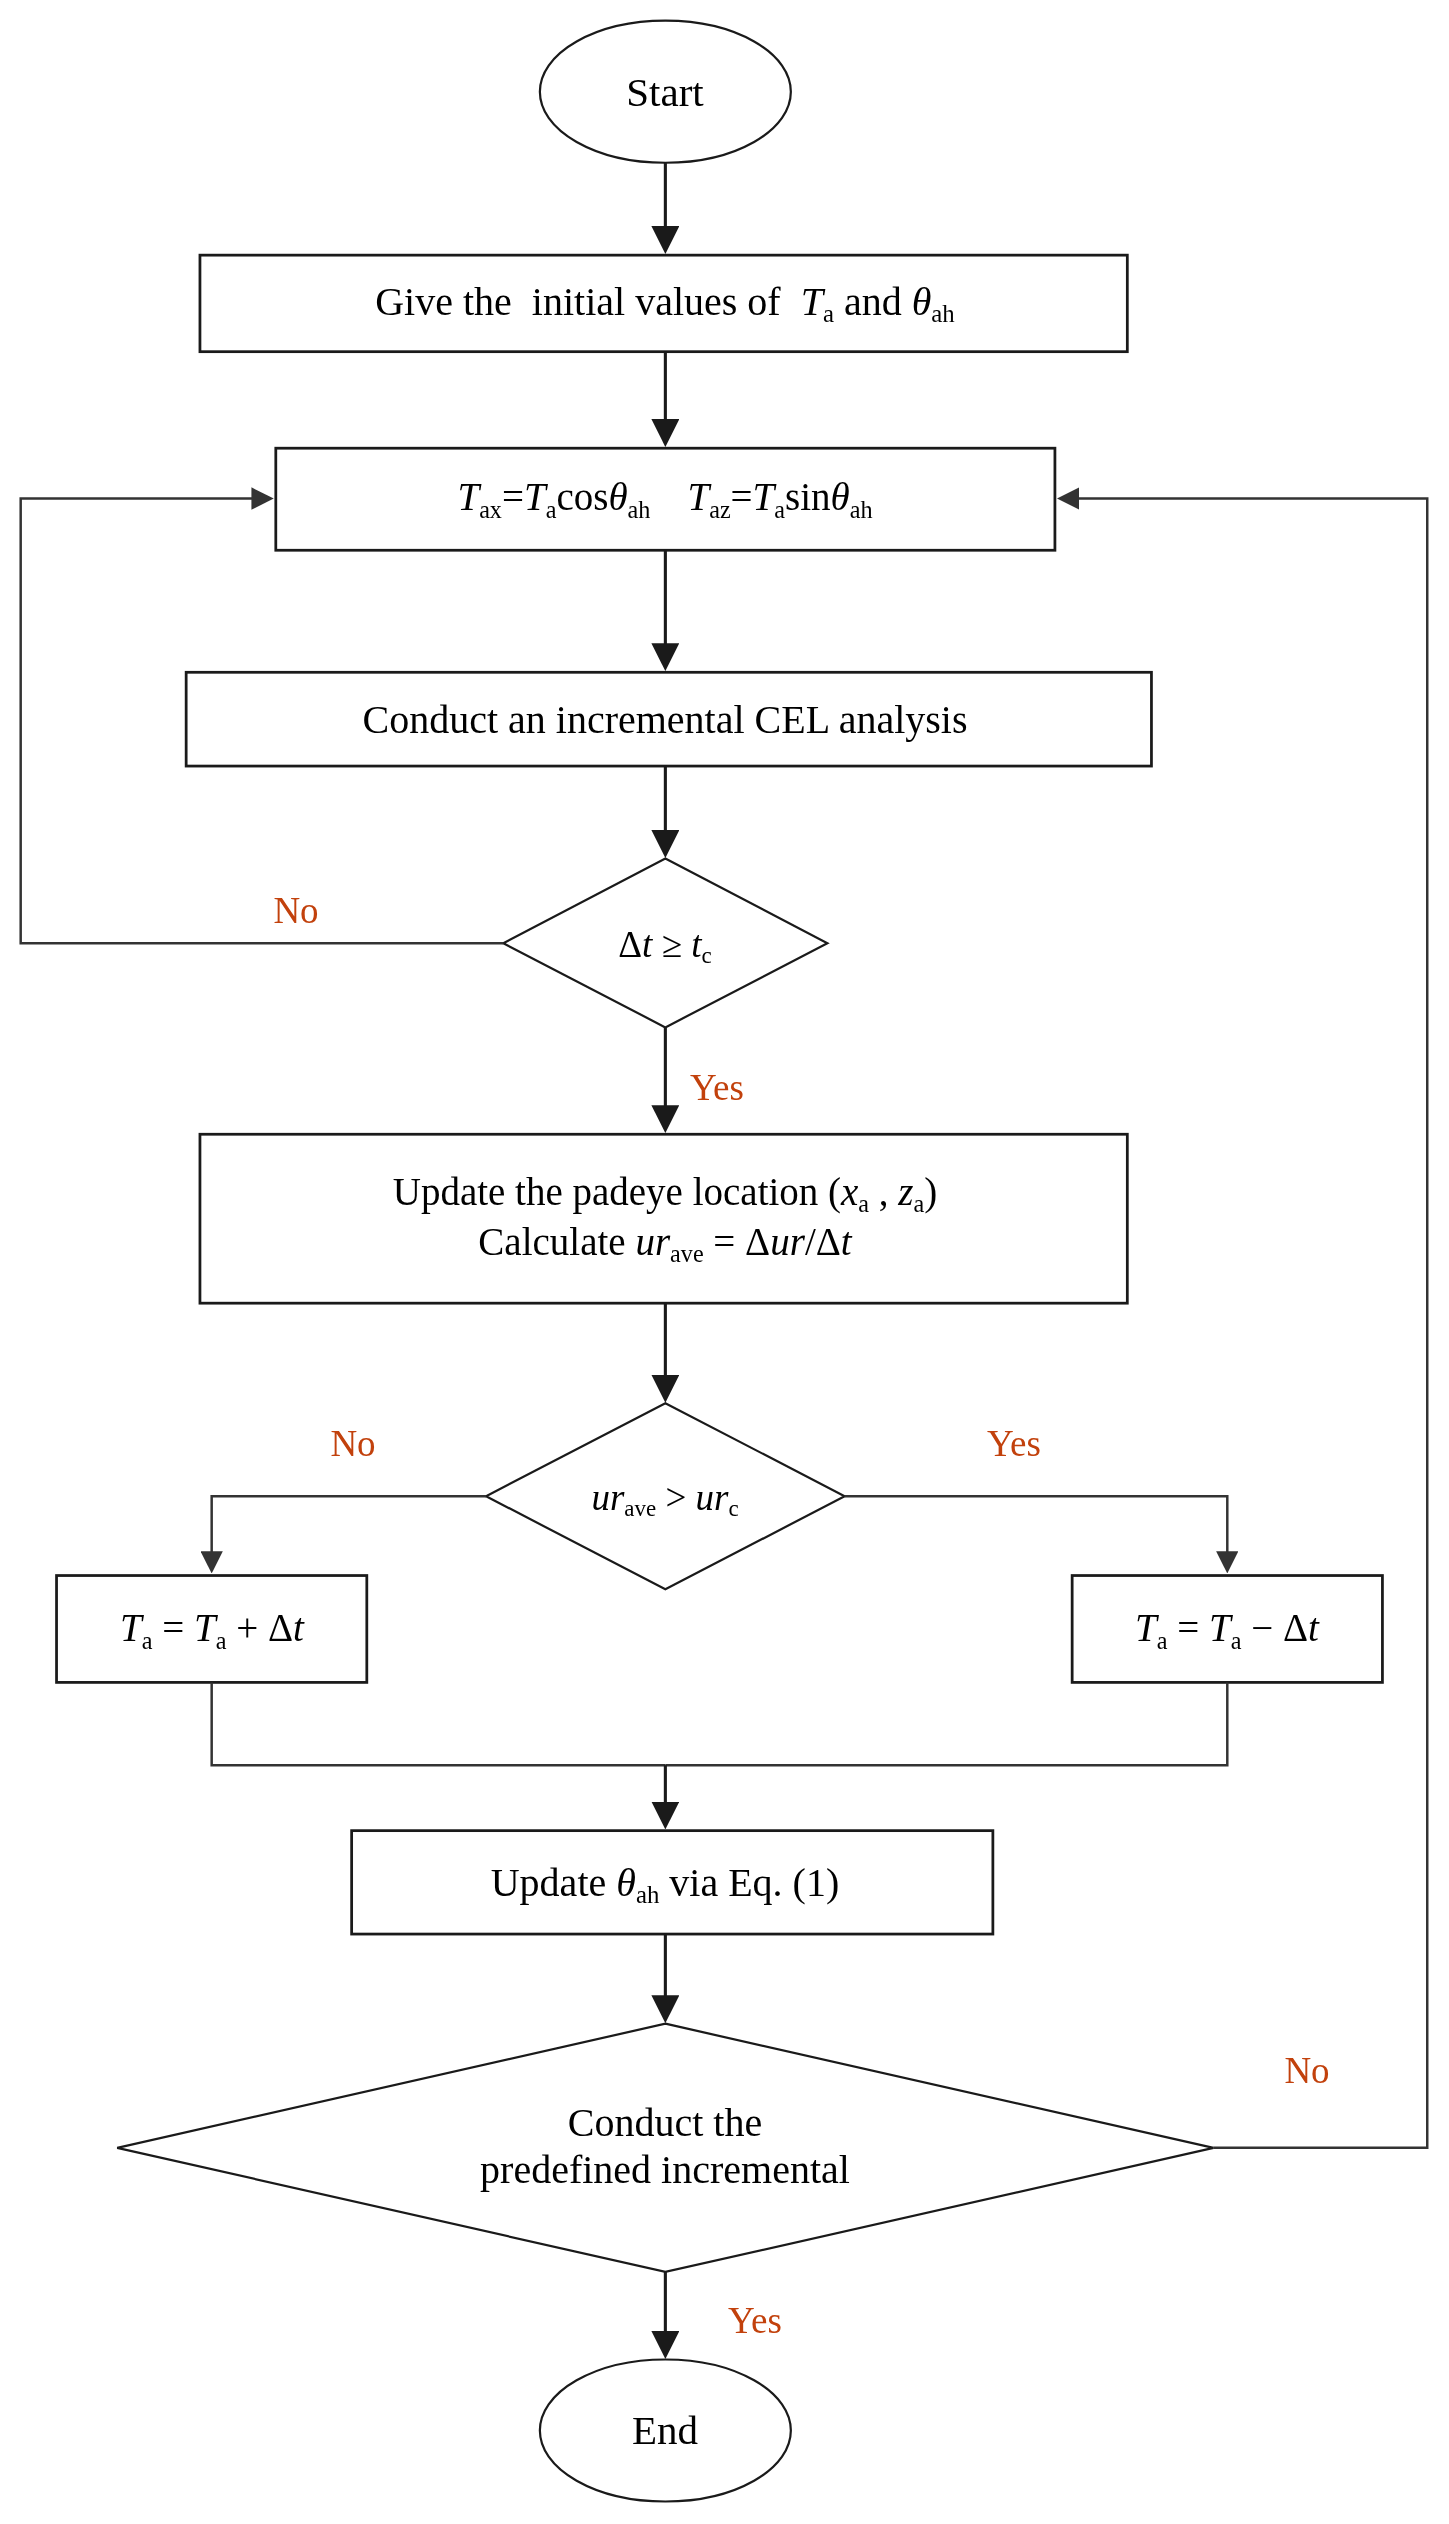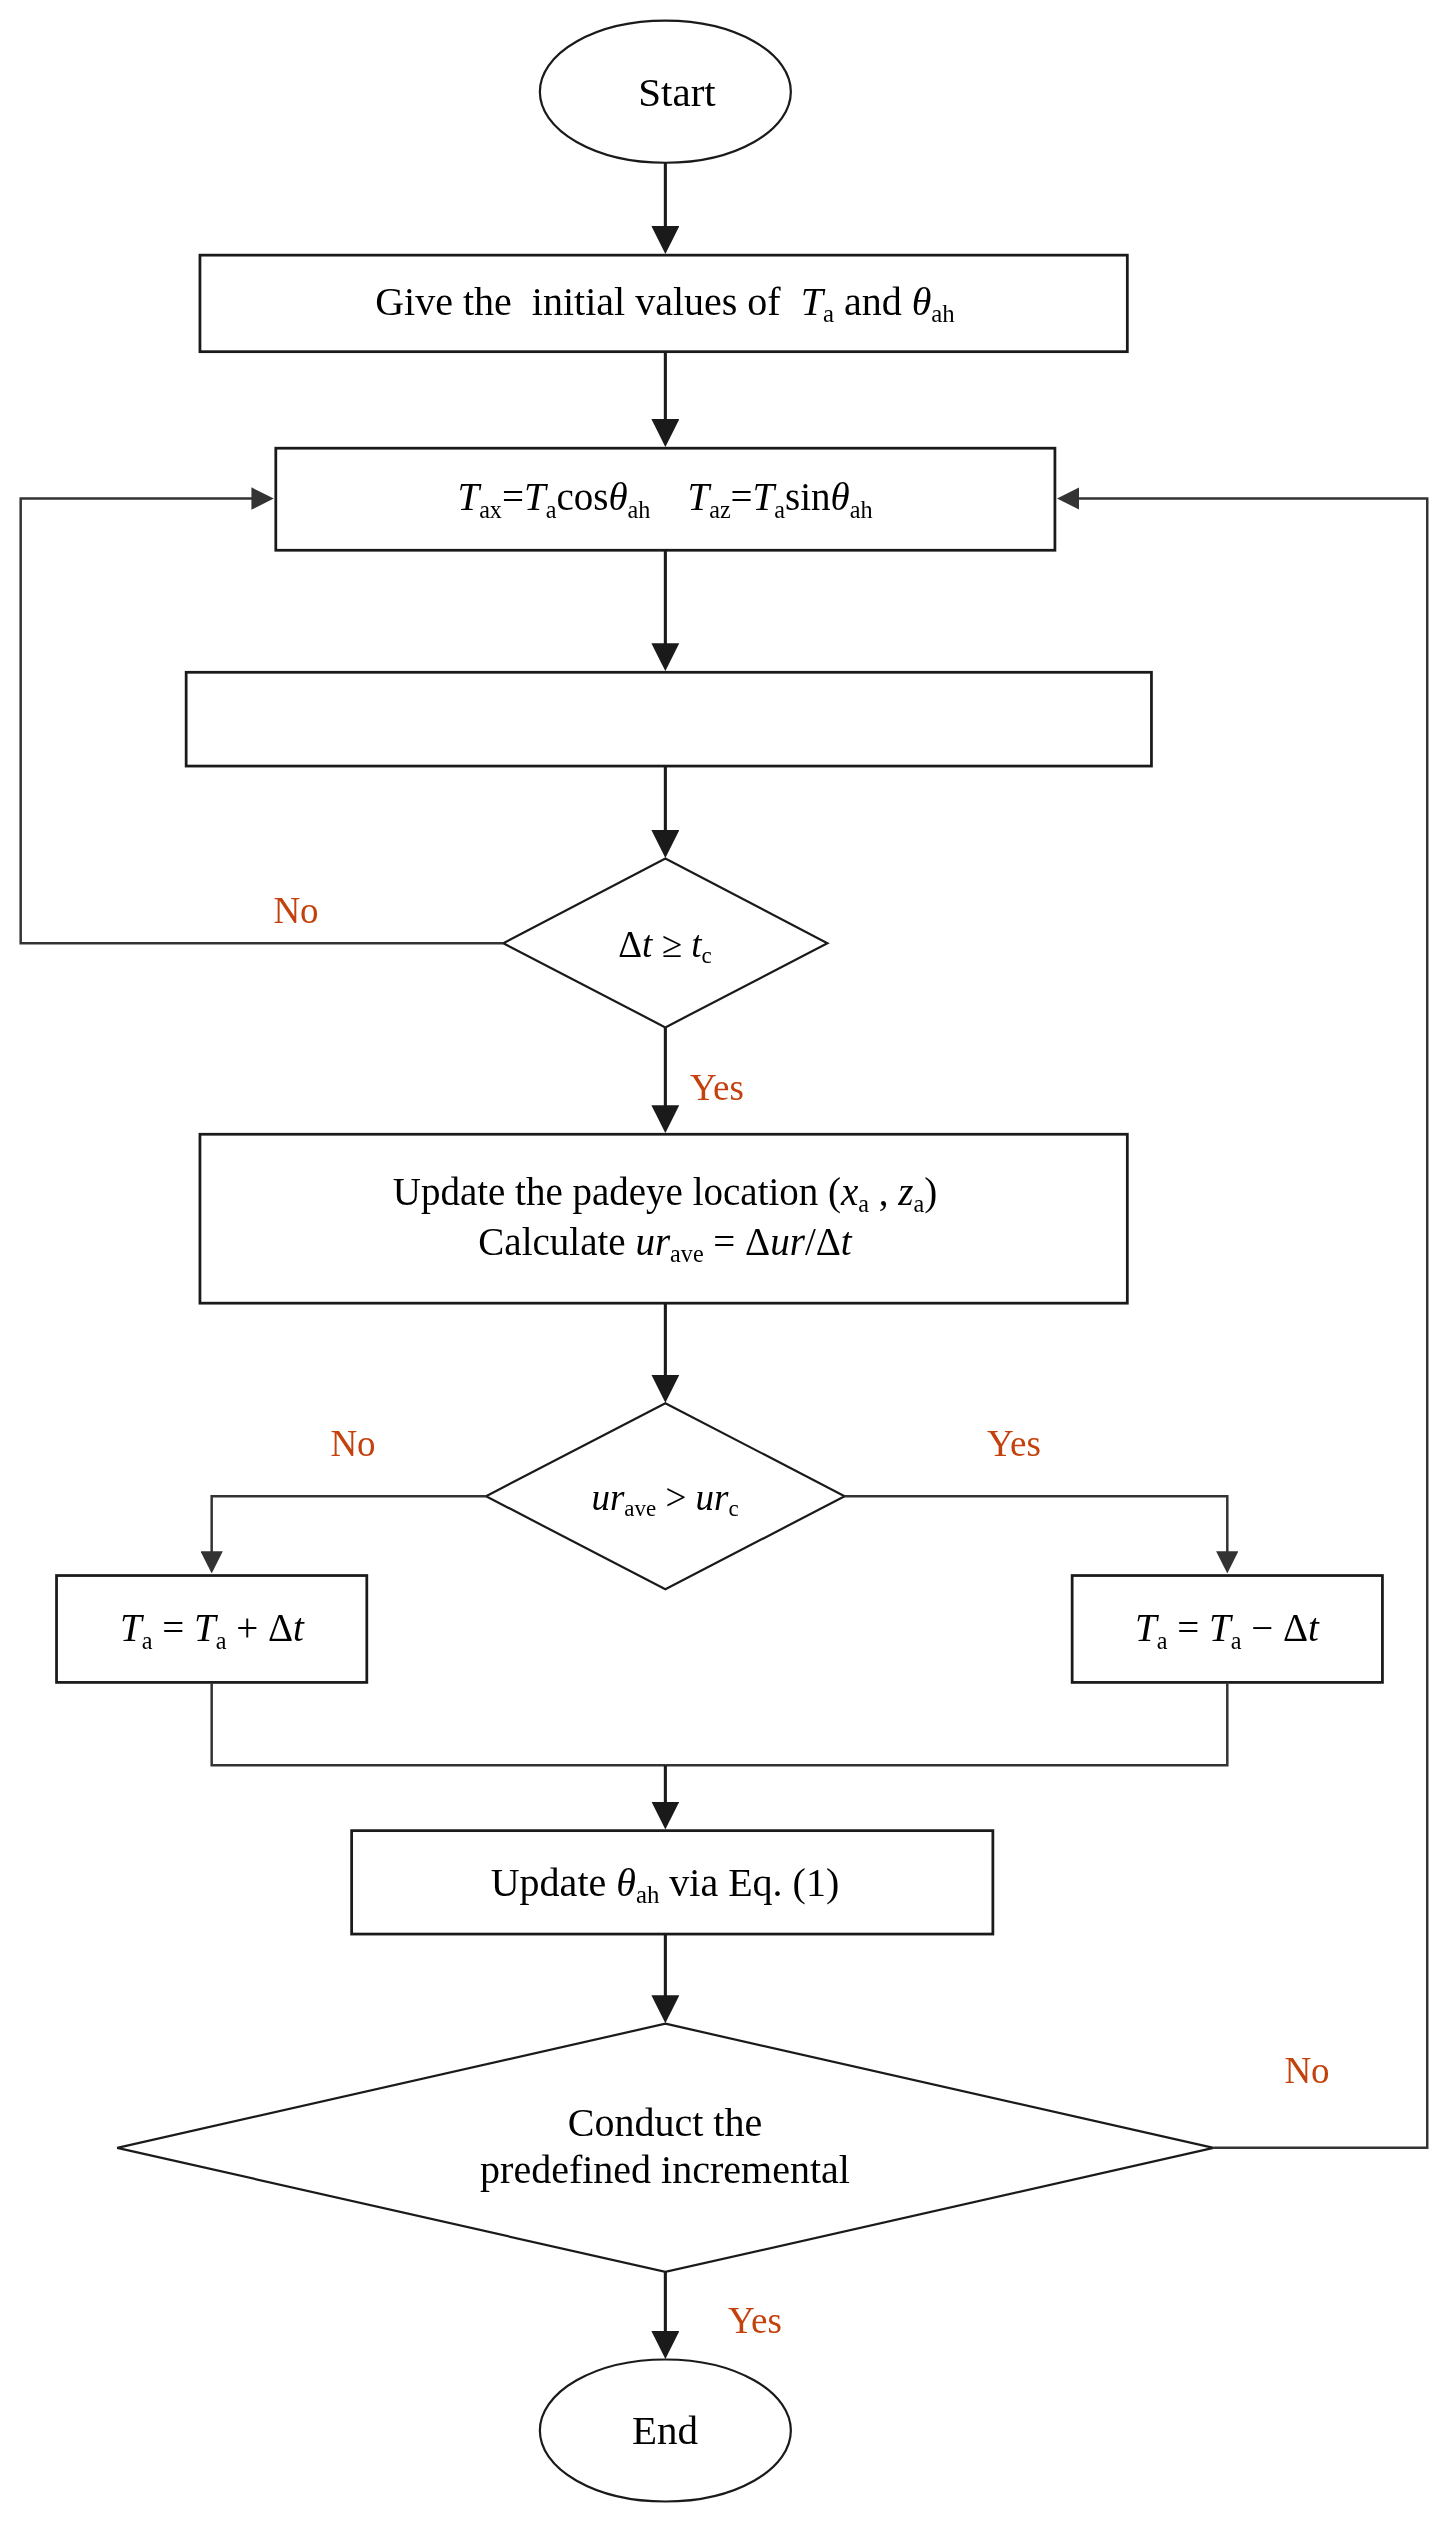--- a/index.html
+++ b/index.html
@@ -140,30 +140,31 @@
 
     <path class="conn" d="M965,2560 L965,2647" marker-end="url(#arrow)"></path>
 
     <path class="conn" d="M965,2805 L965,2928" marker-end="url(#arrow)"></path>
 
     <path class="conn-thin" d="M1760,3115 L2070,3115 L2070,723 L1538,723" marker-end="url(#arrowThin)"></path>
 
     <path class="conn" d="M965,3295 L965,3415" marker-end="url(#arrow)"></path>
   </svg>
 
-  <div class="node-text" style="left:665px; top:92px; font-size:41px;margin-left:12px;">Start</div>
+  <div class="node-text" style="left:665px; top:92px; font-size:41px;">Start</div>
 
   <div class="node-text" style="left:665px; top:499px; font-size:39px;">
     <i class="v">T</i><sub>ax</sub>=<i class="v">T</i><sub>a</sub>cos<i class="v">θ</i><sub>ah</sub><span class="gap"></span><i class="v">T</i><sub>az</sub>=<i class="v">T</i><sub>a</sub>sin<i class="v">θ</i><sub>ah</sub>
   </div>
 
   <div class="node-text" style="left:665px; top:303px; font-size:40px;">
     Give the&nbsp; initial values of&nbsp; <i class="v">T</i><sub>a</sub> and <i class="v">θ</i><sub>ah</sub>
   </div>
 
+  <div class="node-text" style="left:665px; top:719px; font-size:40px;">Conduct an incremental CEL analysis</div>
 
   <div class="node-text" style="left:665px; top:946px; font-size:37px;">
     Δ<i class="v">t</i> ≥ <i class="v">t</i><sub>c</sub>
   </div>
 
   <div class="node-text two-line" style="left:665px; top:1219px; font-size:39px; width:896px;">
     <div>
       Update the padeye location (<i class="v">x</i><sub>a</sub> , <i class="v">z</i><sub>a</sub>)
     </div>
     <div>

